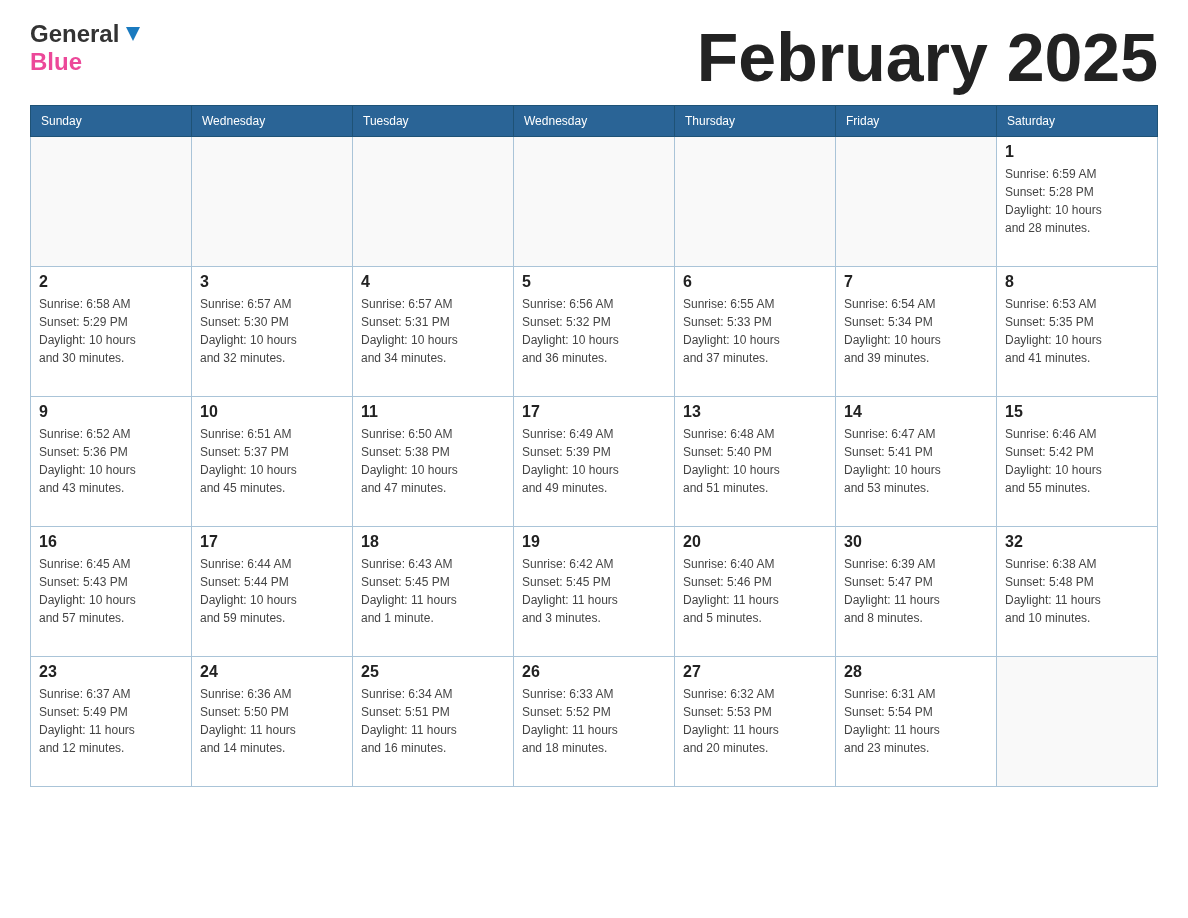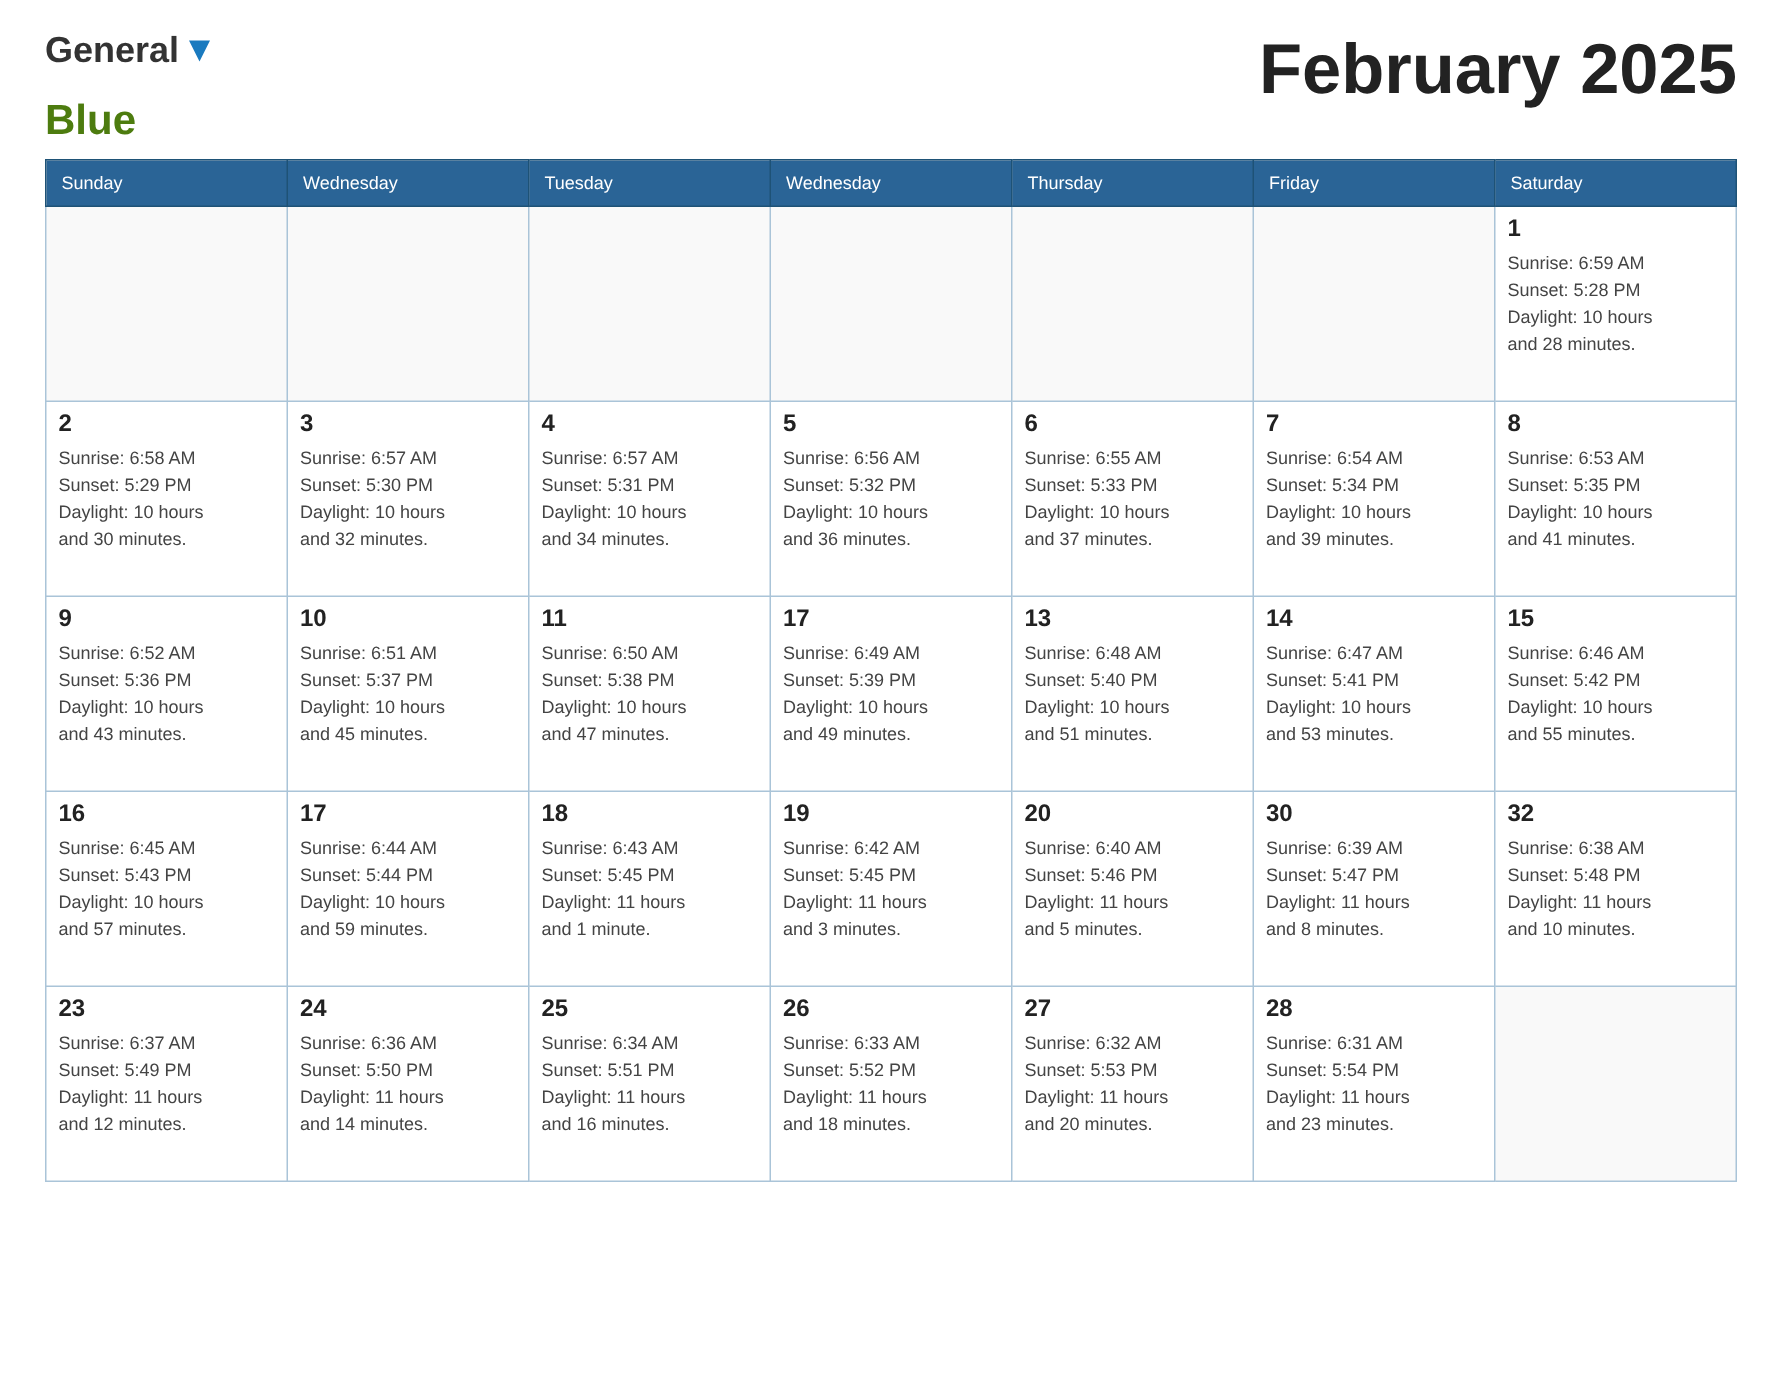--- a/index.html
+++ b/index.html
@@ -13,27 +13,26 @@
     .header {
       display: flex;
       justify-content: space-between;
       align-items: flex-start;
       margin-bottom: 10px;
     }
     .logo {
       display: flex;
       flex-direction: column;
       align-items: flex-start;
-      gap: 16px;
     }
     .title-area {
       text-align: right;
     }
     .month-title {
-      font-size: 47px;
+      font-size: 68px;
       font-weight: bold;
       color: #222;
       line-height: 1.1;
     }
     .location {
       font-size: 20px;
       color: #444;
       margin-top: 2px;
     }
     .calendar {
@@ -75,23 +74,23 @@
     }
     .logo-text-general {
       font-size: 24px;
       font-weight: bold;
       color: #333;
     }
     .logo-svg {
       margin-left: 3px;
     }
     .logo-line2 {
-      font-size: 28px;
-      font-weight: bold;
-      color: #4d7c0f;
+      font-size: 24px;
+      font-weight: bold;
+      color: #ec4899;
     }
   </style>
 </head>
 <body>
 
 <div class="header">
   <div class="logo">
     <div style="display:flex; align-items:center;">
       <span class="logo-text-general">General</span>
       <svg class="logo-svg" width="22" height="22" viewBox="0 0 22 22">

